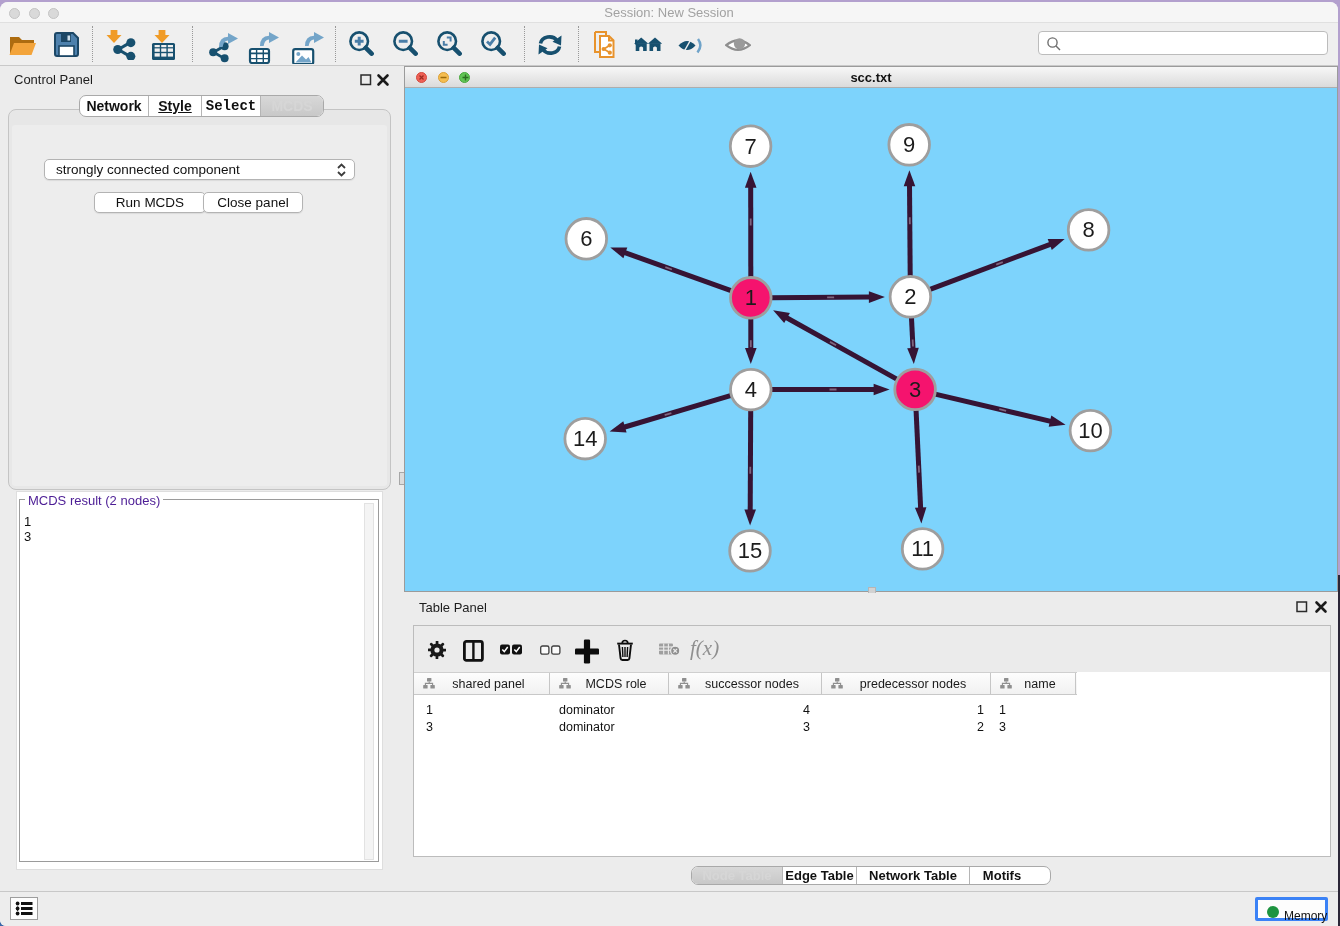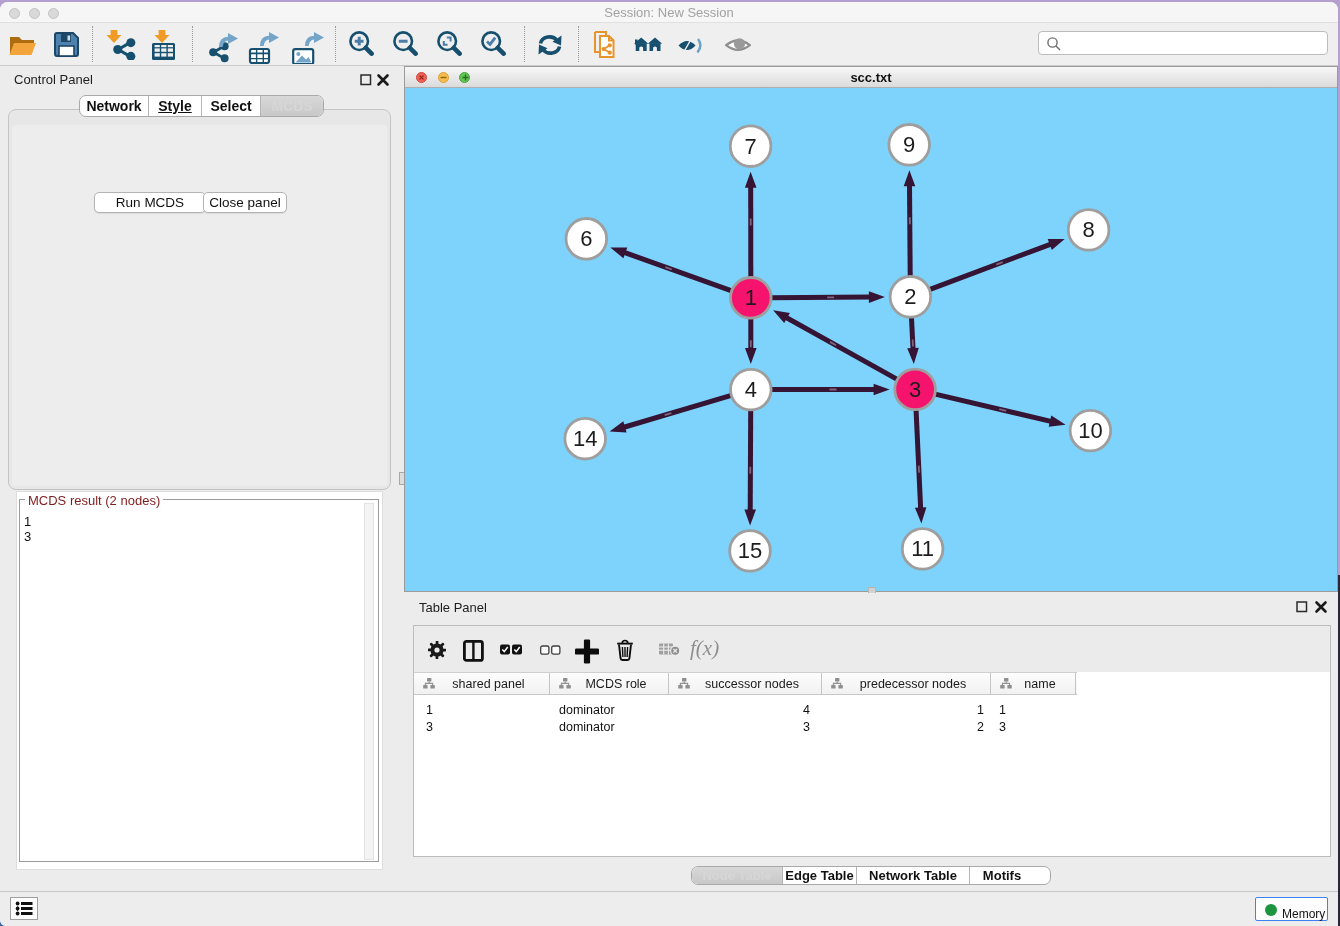--- a/index.html
+++ b/index.html
@@ -37,21 +37,21 @@
   #cp-inner { left:12px; top:123px; width:375px; height:361px; background:#ededed; border-radius:3px; }
   #opt-label { left:12px; top:134px; width:375px; text-align:center; font-size:13.5px; font-weight:bold; color:#111; }
   #combo { left:44px; top:157px; width:311px; height:21px; background:#fff; border:1px solid #b3b3b3;
            border-radius:5px; font-size:13.5px; color:#111; line-height:19px; padding-left:11px;
            box-shadow:0 1px 1px rgba(0,0,0,0.08); }
   .btn { position:absolute; height:21px; background:#fff; border:1px solid #b3b3b3; border-radius:5px;
          font-size:13.5px; color:#111; text-align:center; line-height:19px;
          box-shadow:0 1px 1px rgba(0,0,0,0.08); }
   #mcds-white { left:16px; top:489px; width:367px; height:379px; background:#fff; border:1px solid #dedede; }
   #mcds-box { left:19px; top:497px; width:360px; height:363px; border:1px solid #9b9b9b; }
-  #mcds-leg { left:25px; top:490.5px; font-size:13px; color:#7f1d1d; background:#fff; padding:0 3px; }
+  #mcds-leg { left:25px; top:490.5px; font-size:13px; color:#4c1d95; background:#fff; padding:0 3px; }
   #mcds-txt { left:24px; top:511.5px; font-size:13px; color:#111; line-height:15.5px; }
   #mcds-scroll { left:364px; top:501px; width:10px; height:357px; background:#f4f4f4; border:1px solid #e2e2e2; }
   #split-handle { left:399px; top:470px; width:8px; height:13px; background:#dcdcdc; border:1px solid #a6a6a6; }
   
   #net { left:404px; top:64px; width:934px; height:526px; background:#7dd3fc; border:1px solid #9b9b9b; }
   #net-title { position:absolute; left:0; top:0; width:100%; height:21px;
                background:linear-gradient(#f7f7f7,#dbdbdb); border-bottom:1px solid #aeaeae;
                text-align:center; font-size:13px; font-weight:bold; color:#111; line-height:21px; }
   .mac { position:absolute; top:4.5px; width:11px; height:11px; border-radius:50%; }
   #net-handle { position:absolute; left:463px; bottom:-2px; width:8px; height:6px;
@@ -64,21 +64,21 @@
           border-top:1px solid #cfcfcf; border-bottom:1px solid #c8c8c8; }
   .hcell { position:absolute; top:0; height:100%; border-right:1px solid #c6c6c6;
            display:flex; align-items:center; justify-content:center; font-size:12.5px; color:#1a1a1a; }
   .hcell svg { position:absolute; left:9px; }
   .cell { position:absolute; font-size:12.5px; color:#111; }
   #tp-tabs { left:691px; top:864px; width:360px; height:19px; font-size:13px; }
   #tp-tabs div { font-weight:bold; }
   
   #status { left:0; top:889px; width:1338px; height:35px; background:#ededed; border-top:1px solid #c8c8c8; }
   #listbtn { left:10px; top:895px; width:28px; height:23px; background:#fdfdfd; border:1px solid #9e9e9e; }
-  #membtn { left:1255px; top:895px; width:73px; height:24px; background:#fdfdfd; border:1px solid #3b82f6;
+  #membtn { left:1255px; top:895px; width:73px; height:24px; background:#fdfdfd; border:3px solid #3b82f6;
             border-radius:2px; font-size:12px; color:#111; line-height:22px; }
 </style>
 </head>
 <body>
 <div id="deskbot"></div>
 <div id="deskbl"></div>
 <div id="win">
   <div class="abs" id="titlebar">
     <div class="tl" style="left:9px;"></div>
     <div class="tl" style="left:28.5px;"></div>
@@ -242,27 +242,31 @@
   <div class="abs" id="cp-title">Control Panel</div>
   <svg class="abs" style="left:360px;top:72px;" width="12" height="12" viewBox="0 0 12 12">
       <rect x="1" y="1" width="9.5" height="9.5" fill="none" stroke="#2a2a2a" stroke-width="1.5"></rect>
     </svg>
     <svg class="abs" style="left:376px;top:71px;" width="14" height="14" viewBox="0 0 14 14">
       <path d="M2.5 2.5 L11.5 11.5 M11.5 2.5 L2.5 11.5" stroke="#1a1a1a" stroke-width="2.6" stroke-linecap="round"></path>
     </svg>
   <div class="tabs" id="cp-tabs">
     <div style="width:69px;">Network</div>
     <div style="width:53px;text-decoration:underline;">Style</div>
-    <div style="width:59px;">Select</div>
+    <div style="width:59px;font-family:Liberation Mono, monospace;">Select</div>
     <div style="width:62px;" class="sel">MCDS</div>
   </div>
   <div class="abs" id="cp-outer"></div>
   <div class="abs" id="cp-inner"></div>
+  <div class="abs" id="combo">strongly connected component<svg style="position:absolute;right:7px;top:3px;" width="11" height="14" viewBox="0 0 11 14">
+        <path d="M2 5 L5.5 1.5 L9 5" fill="none" stroke="#3c3c3c" stroke-width="1.8"></path>
+        <path d="M2 9 L5.5 12.5 L9 9" fill="none" stroke="#3c3c3c" stroke-width="1.8"></path>
+      </svg></div>
   <div class="btn" style="left:94px; top:190px; width:112px;">Run MCDS</div>
-  <div class="btn" style="left:203px; top:190px; width:84px;">Close panel</div>
+  <div class="btn" style="left:203px; top:190px; width:100px;">Close panel</div>
   <div class="abs" id="mcds-white"></div>
   <div class="abs" id="mcds-box"></div>
   <div class="abs" id="mcds-scroll"></div>
   <div class="abs" id="mcds-leg">MCDS result (2 nodes)</div>
   <div class="abs" id="mcds-txt">1<br>3</div>
   <div class="abs" id="split-handle"></div>
 
   <div class="abs" id="net">
     <div id="net-title">scc.txt</div>
     <div class="mac" style="left:11px; background:#ee6156; border:1px solid #d5493d;"></div>

